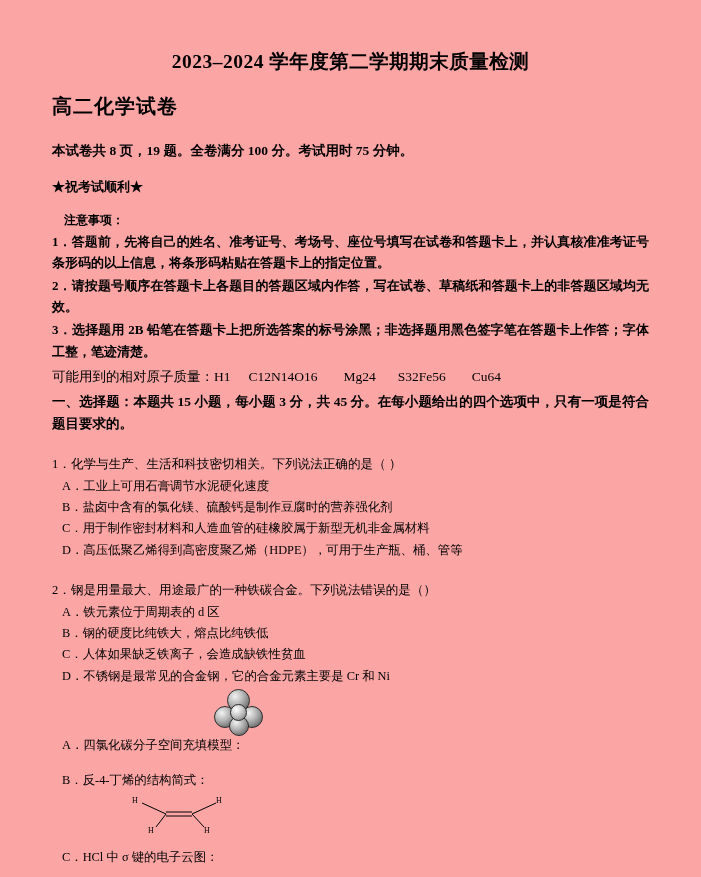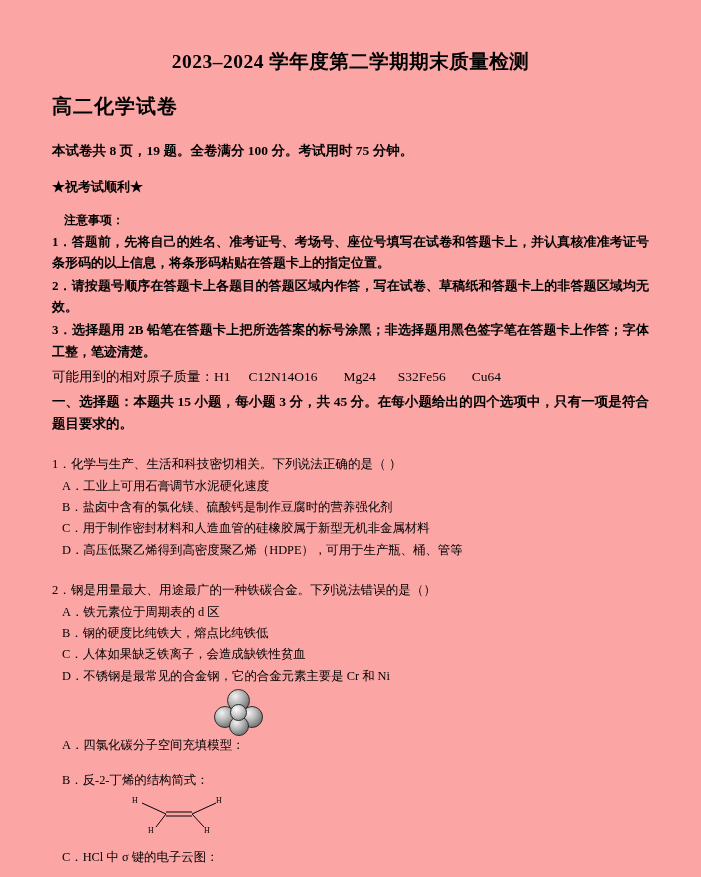--- a/index.html
+++ b/index.html
@@ -158,21 +158,21 @@
     <div class="ccl4">
       <div class="ball b-left"></div>
       <div class="ball b-right"></div>
       <div class="ball b-top"></div>
       <div class="ball b-bot"></div>
       <div class="ball b-cen"></div>
     </div>
   </div>
   <div class="opt">A．四氯化碳分子空间充填模型：</div>
 
-  <div class="opt" style="margin-top:14px">B．反-2-丁烯的结构简式：</div>
+  <div class="opt" style="margin-top:14px">B．反-4-丁烯的结构简式：</div>
 
   <div class="fig-block">
     <div class="butene">
       <svg viewBox="0 0 108 42" width="108" height="42">
         <g stroke="#000" stroke-width="1" fill="none">
           <line x1="16" y1="10" x2="40" y2="21"></line>
           <line x1="40" y1="19" x2="66" y2="19"></line>
           <line x1="40" y1="23" x2="66" y2="23"></line>
           <line x1="66" y1="21" x2="90" y2="10"></line>
           <line x1="40" y1="21" x2="30" y2="34"></line>

